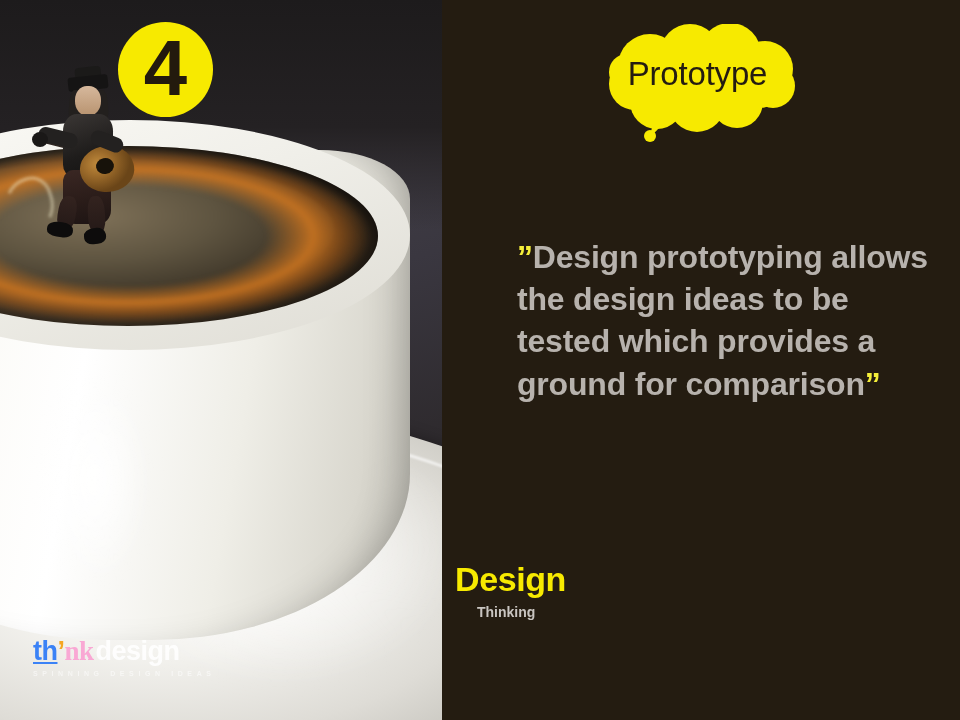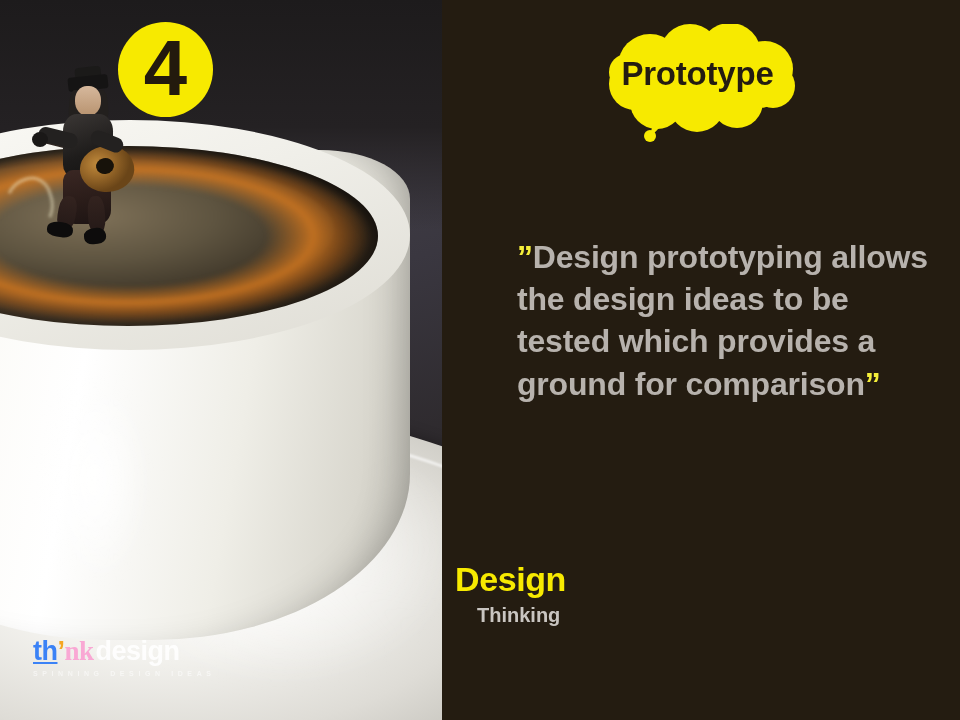--- a/index.html
+++ b/index.html
@@ -291,21 +291,21 @@
     left: 595px; top: 24px;
     width: 205px; height: 122px;
   }
   .thought-bubble svg { display: block; }
   .bubble-label {
     position: absolute;
     left: 0; top: 0;
     width: 205px; height: 100px;
     display: flex; align-items: center; justify-content: center;
     font-size: 33px;
-    font-weight: bold;
+    font-weight: normal;
     color: #241c11;
     letter-spacing: -0.2px;
   }
 
   
   .quote {
     position: absolute;
     left: 505px;
     top: 236px;
     width: 420px;
@@ -330,21 +330,21 @@
   .brand-design {
     font-size: 34px;
     font-weight: bold;
     color: #f7ea00;
     line-height: 1;
     letter-spacing: -0.4px;
   }
   .brand-thinking {
     margin-top: 9px;
     margin-left: 22px;
-    font-size: 20px;
+    font-size: 14px;
     font-weight: bold;
     color: #c9c5c1;
     line-height: 1;
   }
 </style>
 </head>
 <body>
 
 <div id="slide">
 

